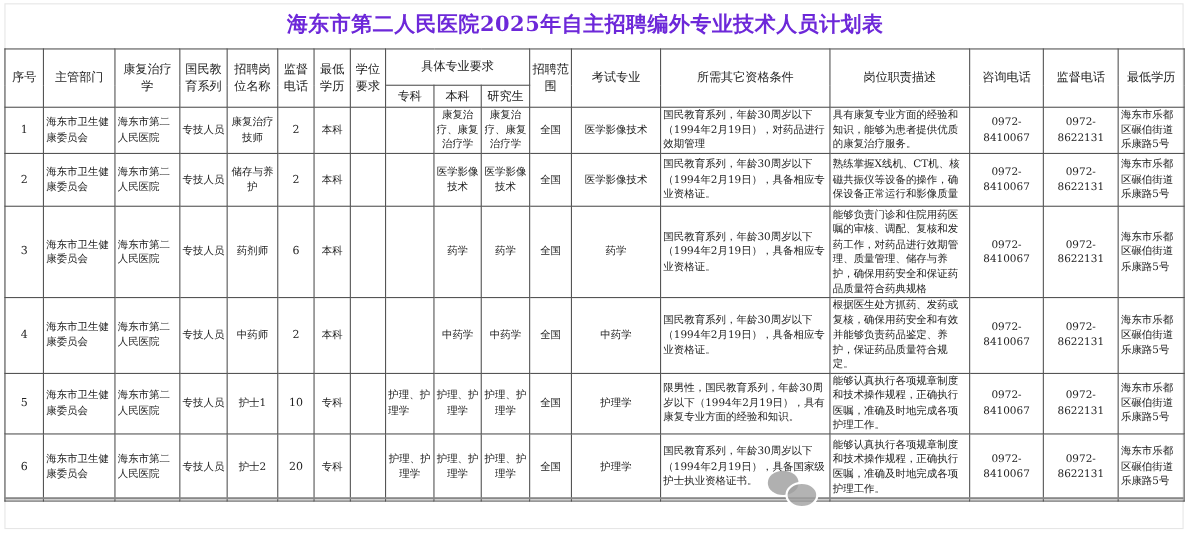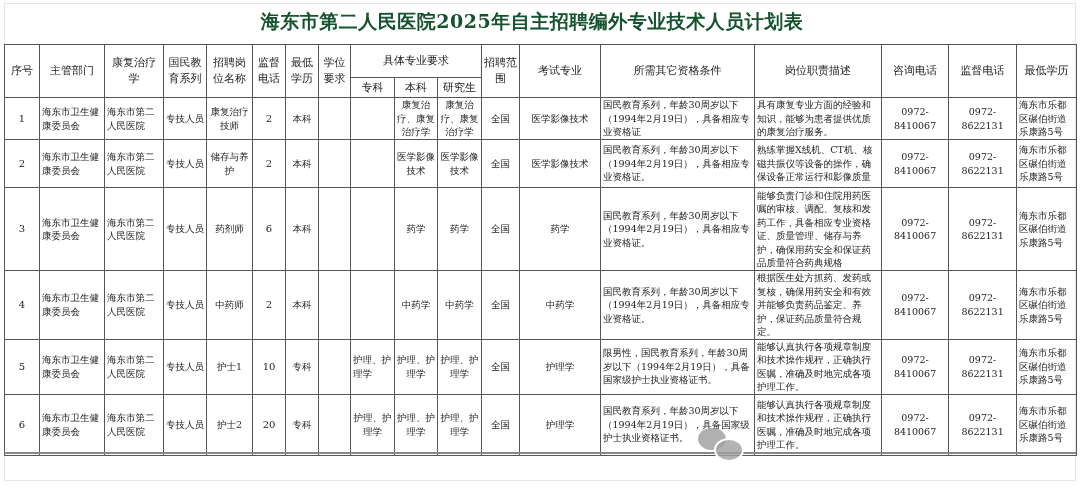--- a/index.html
+++ b/index.html
@@ -1,18 +1,18 @@
 <!DOCTYPE html>
 <html><head>
 <meta charset="utf-8">
 <style>
   html,body{margin:0;padding:0;background:#fff;}
   body{width:1080px;height:489px;position:relative;overflow:hidden;font-family:"DejaVu Serif","Liberation Serif",serif;color:#222;}
   .frame{position:absolute;left:4px;top:3px;width:1072px;height:478px;border:1px solid #e6e6e6;box-sizing:border-box;background:#fff;}
-  .title{position:absolute;left:0;top:9px;width:1064px;text-align:center;font-size:19px;font-weight:bold;letter-spacing:0.5px;color:#14532d;}
+  .title{position:absolute;left:0;top:9px;width:1064px;text-align:center;font-size:19px;font-weight:bold;letter-spacing:0.5px;color:#6d28d9;}
   table{position:absolute;left:4px;top:44px;border-collapse:collapse;table-layout:fixed;width:1072px;}
   td,th{border:1px solid #555;font-weight:normal;text-align:center;vertical-align:middle;font-size:10px;line-height:14px;padding:0 2px;overflow:hidden;}
   th{font-size:11px;line-height:16px;color:#222;}
   td.left{text-align:left;}
   td.small{font-size:9.5px;line-height:13.5px;}
   .hdr-top{height:33px;}
   .hdr-sub{height:20px;}
   .bottom-line{position:absolute;left:4px;top:452px;width:1072px;height:2px;background:#888;}
   .watermark{position:absolute;left:698px;top:426px;display:flex;align-items:center;color:rgba(150,150,150,0.75);font-family:"DejaVu Sans","Liberation Sans",sans-serif;font-size:28px;letter-spacing:2px;pointer-events:none;}
   .wm-icon{width:44px;height:34px;position:relative;margin-right:6px;}
@@ -80,21 +80,21 @@
       <td class="small">专技人员</td>
       <td class="small">康复治疗技师</td>
       <td>2</td>
       <td class="small">本科</td>
       <td></td>
       <td class="small"></td>
       <td class="small">康复治疗、康复治疗学</td>
       <td class="small">康复治疗、康复治疗学</td>
       <td class="small">全国</td>
       <td class="small">医学影像技术</td>
-      <td class="left small">国民教育系列，年龄30周岁以下（1994年2月19日），具备相应专业资格证</td>
+      <td class="left small">国民教育系列，年龄30周岁以下（1994年2月19日），对药品进行效期管理</td>
       <td class="left small">具有康复专业方面的经验和知识，能够为患者提供优质的康复治疗服务。</td>
       <td class="small">0972-8410067</td>
       <td class="small">0972-8622131</td>
       <td class="left small">海东市乐都区碾伯街道乐康路5号</td>
     </tr>
     <tr style="height:48px">
       <td>2</td>
       <td class="left small">海东市卫生健康委员会</td>
       <td class="left small">海东市第二人民医院</td>
       <td class="small">专技人员</td>
@@ -121,21 +121,21 @@
       <td class="small">药剂师</td>
       <td>6</td>
       <td class="small">本科</td>
       <td></td>
       <td class="small"></td>
       <td class="small">药学</td>
       <td class="small">药学</td>
       <td class="small">全国</td>
       <td class="small">药学</td>
       <td class="left small">国民教育系列，年龄30周岁以下（1994年2月19日），具备相应专业资格证。</td>
-      <td class="left small">能够负责门诊和住院用药医嘱的审核、调配、复核和发药工作，具备相应专业资格证、质量管理、储存与养护，确保用药安全和保证药品质量符合药典规格</td>
+      <td class="left small">能够负责门诊和住院用药医嘱的审核、调配、复核和发药工作，对药品进行效期管理、质量管理、储存与养护，确保用药安全和保证药品质量符合药典规格</td>
       <td class="small">0972-8410067</td>
       <td class="small">0972-8622131</td>
       <td class="left small">海东市乐都区碾伯街道乐康路5号</td>
     </tr>
     <tr style="height:64px">
       <td>4</td>
       <td class="left small">海东市卫生健康委员会</td>
       <td class="left small">海东市第二人民医院</td>
       <td class="small">专技人员</td>
       <td class="small">中药师</td>
@@ -160,21 +160,21 @@
       <td class="small">专技人员</td>
       <td class="small">护士1</td>
       <td>10</td>
       <td class="small">专科</td>
       <td></td>
       <td class="left small">护理、护理学</td>
       <td class="small">护理、护理学</td>
       <td class="small">护理、护理学</td>
       <td class="small">全国</td>
       <td class="small">护理学</td>
-      <td class="left small">限男性，国民教育系列，年龄30周岁以下（1994年2月19日），具备国家级护士执业资格证书。</td>
+      <td class="left small">限男性，国民教育系列，年龄30周岁以下（1994年2月19日），具有康复专业方面的经验和知识。</td>
       <td class="left small">能够认真执行各项规章制度和技术操作规程，正确执行医嘱，准确及时地完成各项护理工作。</td>
       <td class="small">0972-8410067</td>
       <td class="small">0972-8622131</td>
       <td class="left small">海东市乐都区碾伯街道乐康路5号</td>
     </tr>
     <tr style="height:61px">
       <td>6</td>
       <td class="left small">海东市卫生健康委员会</td>
       <td class="left small">海东市第二人民医院</td>
       <td class="small">专技人员</td>

